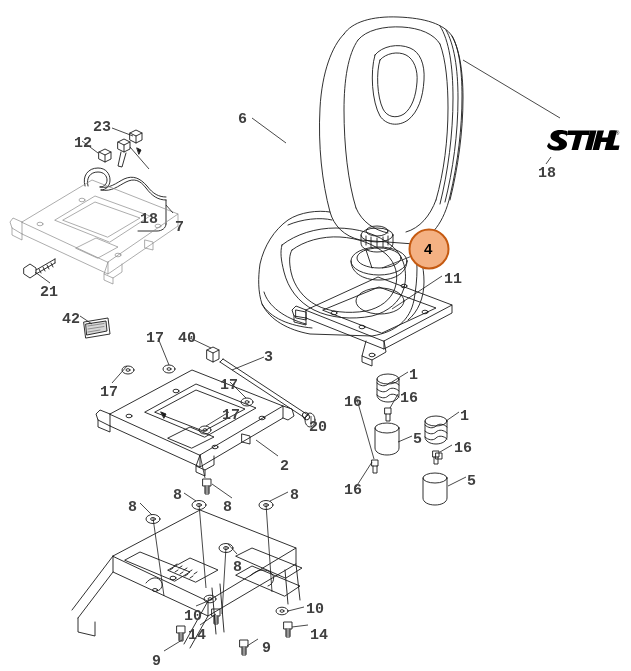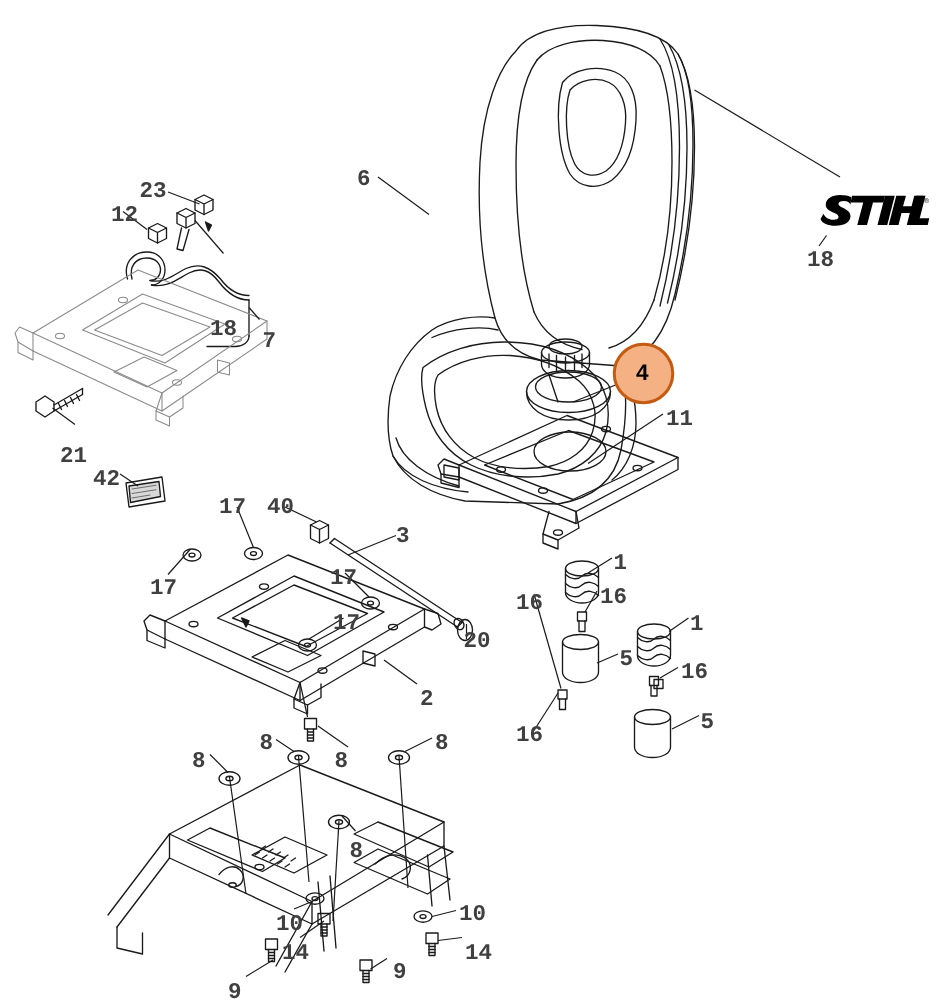--- a/index.html
+++ b/index.html
@@ -427,21 +427,21 @@
     </g>
     <text x="144" y="12" font-family="Liberation Sans, sans-serif" font-size="9" fill="#000">®</text>
   </svg>
 
 <div class="callout" style="left: 238px; top: 112px;">6</div>
     <div class="callout" style="left: 538px; top: 166px;">18</div>
     <div class="callout" style="left: 93px; top: 120px;">23</div>
     <div class="callout" style="left: 74px; top: 136px;">12</div>
     <div class="callout" style="left: 140px; top: 172px; margin-top: 40px;">18</div>
     <div class="callout" style="left: 175px; top: 220px;">7</div>
-    <div class="callout" style="left: 40px; top: 285px; margin-top: 12px;">21</div>
+    <div class="callout" style="left: 40px; top: 285px;">21</div>
     <div class="callout" style="left: 62px; top: 312px;">42</div>
     <div class="callout" style="left: 444px; top: 272px; text-align: right;">11</div>
     <div class="callout" style="left: 146px; top: 331px;">17</div>
     <div class="callout" style="left: 178px; top: 331px;">40</div>
     <div class="callout" style="left: 264px; top: 350px;">3</div>
     <div class="callout" style="left: 100px; top: 385px;">17</div>
     <div class="callout" style="left: 220px; top: 378px;">17</div>
     <div class="callout" style="left: 222px; top: 408px;">17</div>
     <div class="callout" style="left: 309px; top: 420px;">20</div>
     <div class="callout" style="left: 280px; top: 459px;">2</div>

